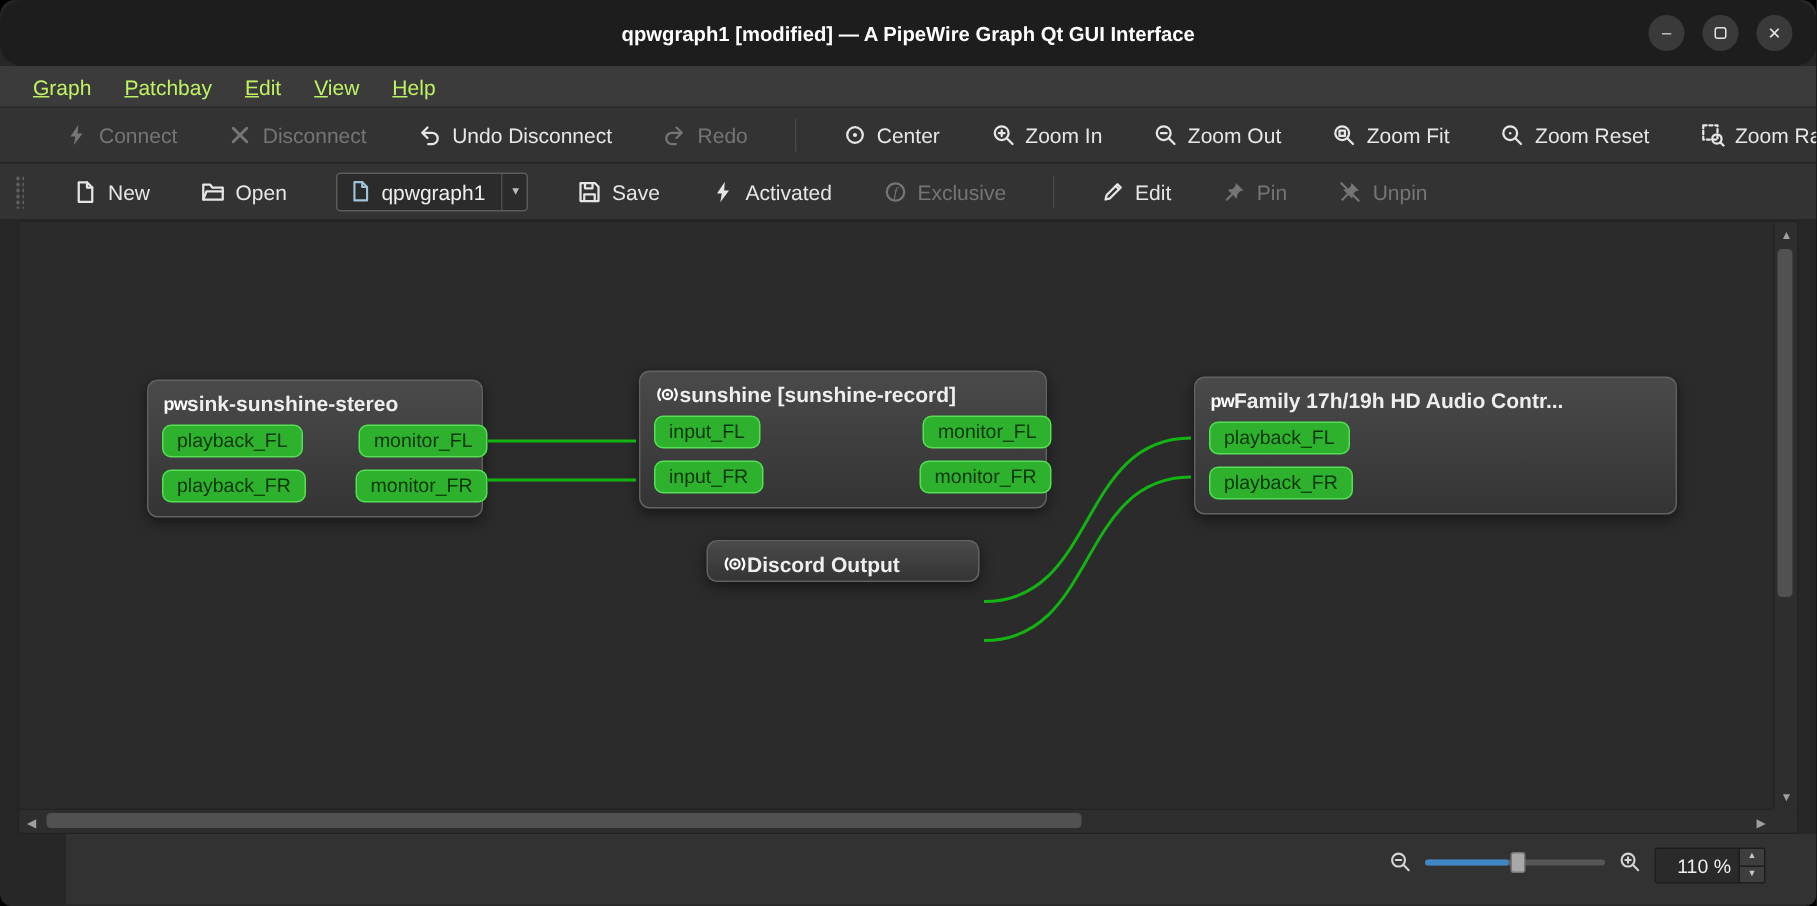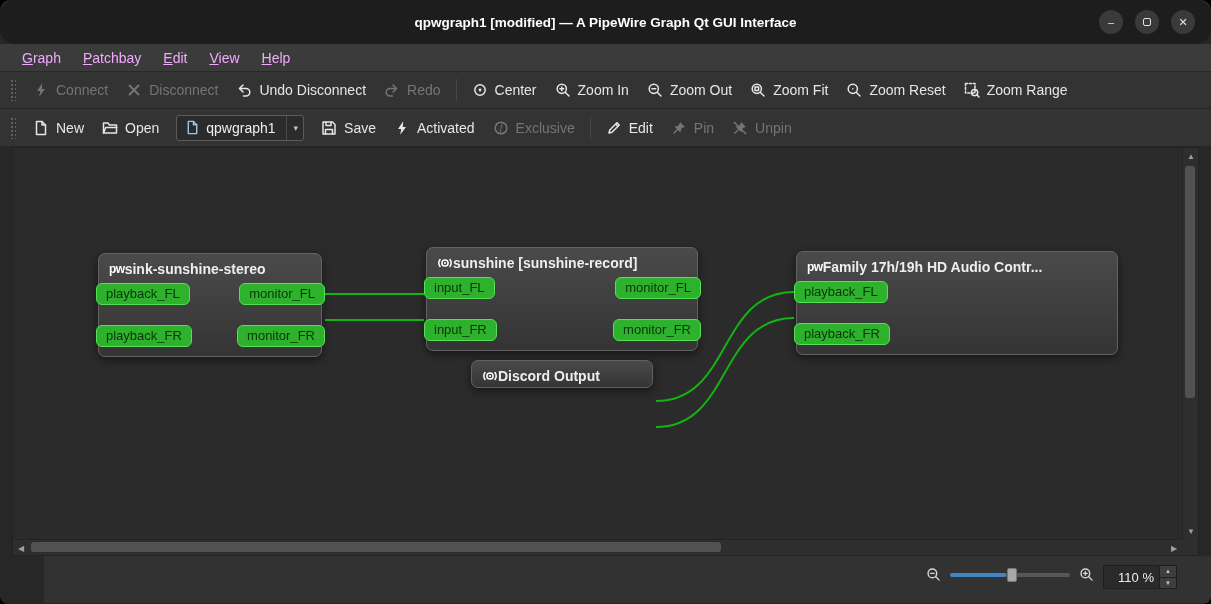--- a/index.html
+++ b/index.html
@@ -8,26 +8,26 @@
 
   
   .titlebar { height: 44px; background: #1d1d1d; display: flex; align-items: center; justify-content: center; position: relative; border-radius: 15px; }
   .titlebar .title { color: #ffffff; font-weight: bold; font-size: 13.5px; }
   .win-controls { position: absolute; right: 16px; top: 10px; display: flex; gap: 12px; }
   .win-btn { width: 24px; height: 24px; border-radius: 50%; background: #3a3a3a; color: #e3e3e3; display: flex; align-items: center; justify-content: center; font-size: 11px; cursor: pointer; }
   .max-box { width: 8px; height: 8px; border: 1px solid #e3e3e3; border-radius: 2px; display: block; }
 
   
   .menubar { height: 28px; background: #3b3b3b; border-bottom: 1px solid #282828; display: flex; align-items: center; padding-left: 12px; gap: 2px; }
-  .menu-item { color: #f0abfc; font-size: 14px; padding: 3px 10px; border-radius: 3px; cursor: default; }
+  .menu-item { color: #bef264; font-size: 14px; padding: 3px 10px; border-radius: 3px; cursor: default; }
   .menu-item > span { display: inline-block; }
   .menu-item > span::first-letter { text-decoration: underline; }
 
   
-  .toolbar { background: #333333; border-bottom: 1px solid #262626; display: flex; align-items: center; padding: 0 6px; gap: 0; }
+  .toolbar { background: #333333; border-bottom: 1px solid #262626; display: flex; align-items: center; padding: 0 6px; gap: 16px; }
   .toolbar.tb1 { height: 37px; }
   .toolbar.tb2 { height: 38px; }
   .handle { width: 6px; height: 22px; margin: 0 8px 0 4px; background-image: radial-gradient(circle, #606060 1px, transparent 1.3px); background-size: 4px 4px; background-position: 0 0; }
   .tbtn { display: flex; align-items: center; gap: 7px; color: #e6e6e6; font-size: 14px; padding: 5px 9px; border-radius: 3px; cursor: pointer; white-space: nowrap; }
   .tbtn.disabled { color: #757575; }
   .tsep { width: 1px; height: 22px; background: #262626; border-right: 1px solid #484848; margin: 0 6px; }
   .i16 { width: 16px; height: 16px; stroke: currentColor; fill: none; stroke-width: 1.5; stroke-linecap: round; stroke-linejoin: round; display: block; }
   .i15 { width: 15px; height: 15px; stroke: currentColor; fill: none; stroke-width: 1.5; stroke-linecap: round; stroke-linejoin: round; display: block; }
 
   .combo { display: flex; align-items: center; gap: 6px; background: #2b2b2b; border: 1px solid #5a5a5a; border-radius: 3px; height: 26px; padding: 0 5px 0 8px; color: #eeeeee; font-size: 14px; margin: 0 8px; cursor: pointer; }
@@ -35,21 +35,21 @@
 
   
   .canvas-area { position: relative; height: 409px; margin: 0 12px; background: #2b2b2b; border: 1px solid #222222; }
   .viewport { position: absolute; left: 0; top: 0; right: 16px; bottom: 16px; overflow: hidden; background: #2b2b2b; }
   #edge-layer { position: absolute; left: 0; top: 0; pointer-events: none; }
 
   .node { position: absolute; background: linear-gradient(#4a4a4a, #343434); border: 1px solid #626262; border-radius: 7px; box-shadow: 0 3px 9px rgba(0,0,0,0.5); color: #eeeeee; }
   .node-header { display: flex; align-items: center; gap: 0; padding: 7px 10px 3px; font-weight: bold; font-size: 14px; white-space: nowrap; overflow: hidden; }
   .pw-glyph { font-weight: bold; font-size: 12px; color: #ffffff; letter-spacing: -0.5px; }
   .node-ports { display: flex; justify-content: space-between; padding: 3px 0 9px; }
-  .pcol { display: flex; flex-direction: column; gap: 20px; align-items: flex-start; }
+  .pcol { display: flex; flex-direction: column; gap: 8px; align-items: flex-start; margin-left: 12px; }
   .pcol.right { align-items: flex-end; }
   .port { background: #2eb22e; border: 1px solid #55e055; border-radius: 6px; padding: 1px 9px; font-size: 13px; line-height: 18px; color: #0a3507; white-space: nowrap; cursor: crosshair; }
   .pcol.left .port { margin-left: -3px; }
   .pcol.right .port { margin-right: -4px; }
 
   
   .vscroll { position: absolute; top: 0; right: 0; bottom: 16px; width: 16px; background: #2e2e2e; border-left: 1px solid #242424; }
   .hscroll { position: absolute; left: 0; right: 16px; bottom: 0; height: 16px; background: #2e2e2e; border-top: 1px solid #242424; }
   .corner { position: absolute; right: 0; bottom: 0; width: 16px; height: 16px; background: #2e2e2e; }
   .sb-btn { position: absolute; width: 16px; height: 16px; color: #9f9f9f; font-size: 8px; display: flex; align-items: center; justify-content: center; cursor: pointer; }

